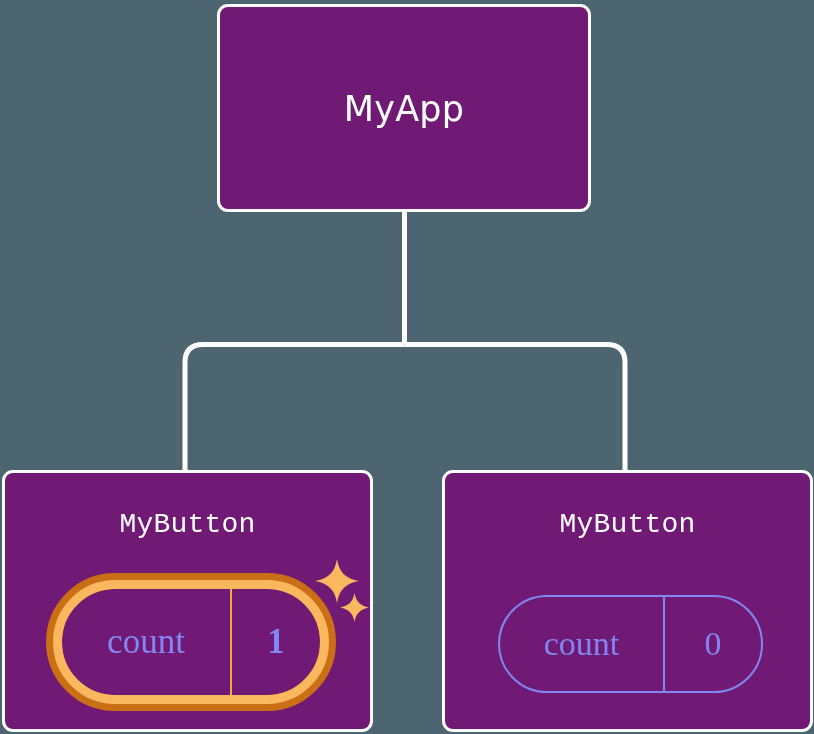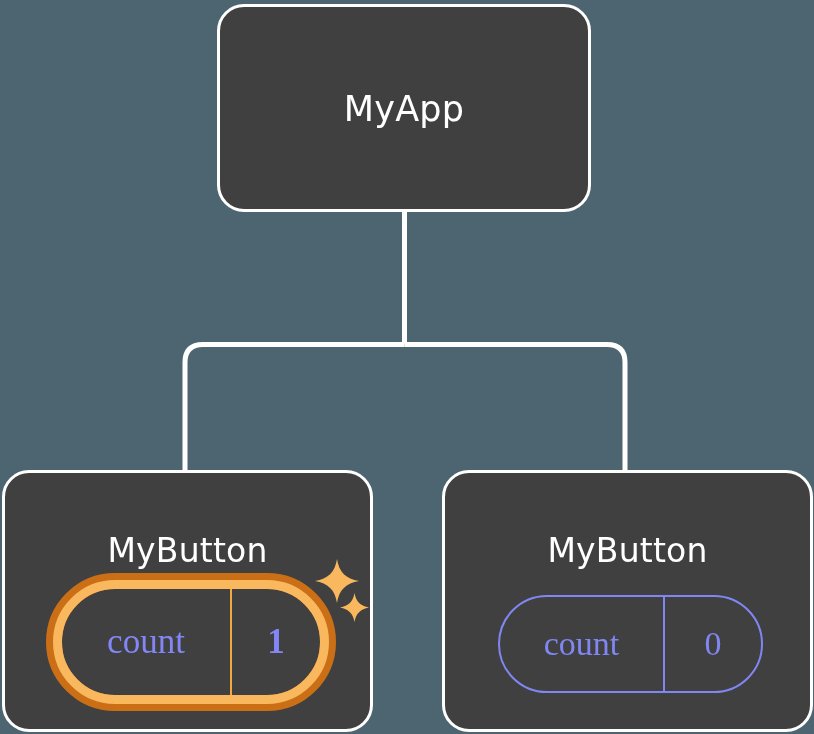--- a/index.html
+++ b/index.html
@@ -23,23 +23,23 @@
     position: absolute;
     left: 0;
     top: 0;
     width: 814px;
     height: 734px;
     pointer-events: none;
   }
   .node {
     position: absolute;
     box-sizing: border-box;
-    background: #404040;
+    background: #701a75;
     border: 3px solid #ffffff;
-    border-radius: 27px;
+    border-radius: 11px;
   }
   #node-root {
     left: 217px;
     top: 4px;
     width: 374px;
     height: 208px;
   }
   #node-child-left {
     left: 2px;
     top: 470px;
@@ -61,22 +61,23 @@
     font-weight: 400;
     letter-spacing: 0.2px;
     white-space: nowrap;
   }
   #node-root .node-title {
     top: 82px;
     font-size: 35px;
   }
   #node-child-left .node-title,
   #node-child-right .node-title {
-    top: 58px;
-    font-size: 33px;
+    top: 36px;
+    font-size: 28px;
+    font-family: Liberation Mono, monospace;
   }
   .pill {
     position: absolute;
     box-sizing: border-box;
     display: flex;
     align-items: stretch;
     border-radius: 999px;
     background: transparent;
   }
   .pill-key, .pill-val {

